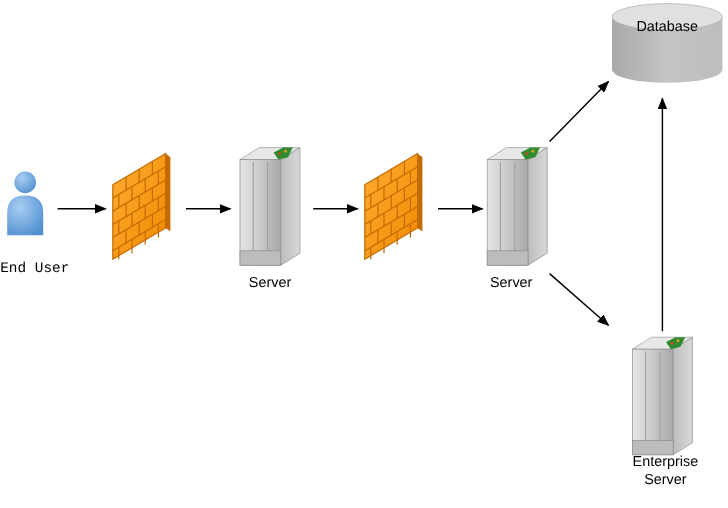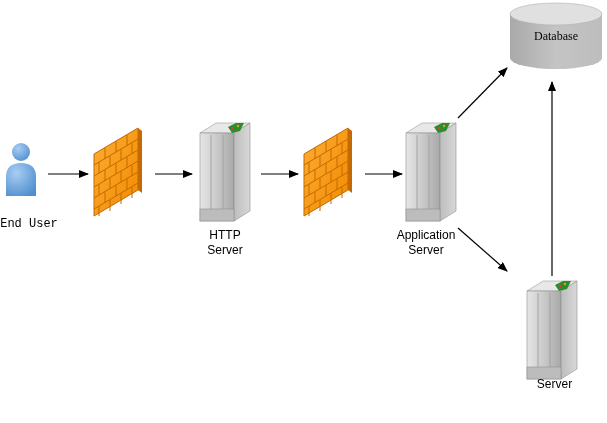--- a/index.html
+++ b/index.html
@@ -109,26 +109,25 @@
     <line x1="365" y1="174" x2="402" y2="174" marker-end="url(#ah)"></line>
     <line x1="458" y1="118" x2="507" y2="68" marker-end="url(#ah)"></line>
     <line x1="458" y1="228" x2="507" y2="271" marker-end="url(#ah)"></line>
     <line x1="552" y1="276" x2="552" y2="82" marker-end="url(#ah)"></line>
   </g>
 </svg>
 
 <div class="label" style="left:0px; top:217px; width:58px;font-family:Liberation Mono, monospace;">End User</div>
 
 <div class="label" style="left:190px; top:228px; width:70px;">
-  <div>HTTP</div>
   <div>Server</div>
 </div>
 
 <div class="label" style="left:386px; top:228px; width:80px;">
-  <div>Application</div>
   <div>Server</div>
 </div>
 
-<div class="label" style="left:516px; top:29px; width:80px; font-size:12px;font-family:Liberation Serif, serif;">Database</div>
+<div class="label" style="left:516px; top:15px; width:80px; font-size:12px;">Database</div>
 
 <div class="label" style="left:502px; top:377px; width:105px;">
+  <div>Enterprise</div>
   <div>Server</div>
 </div>
 
 </body></html>

